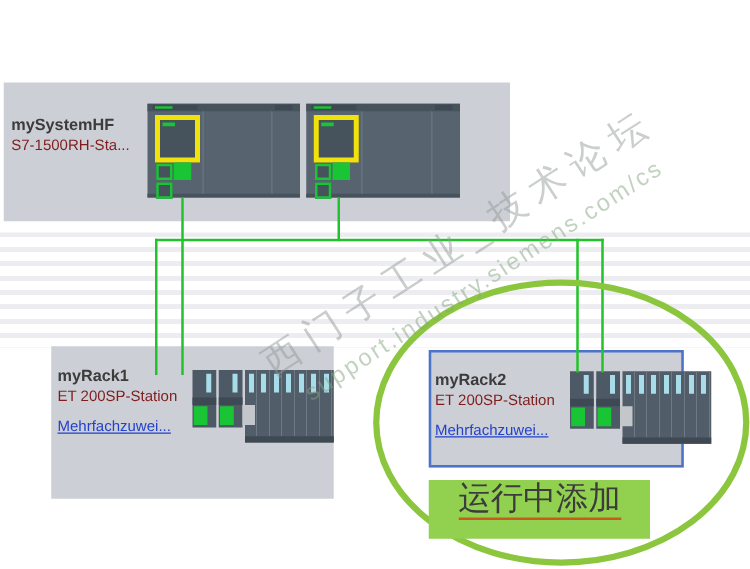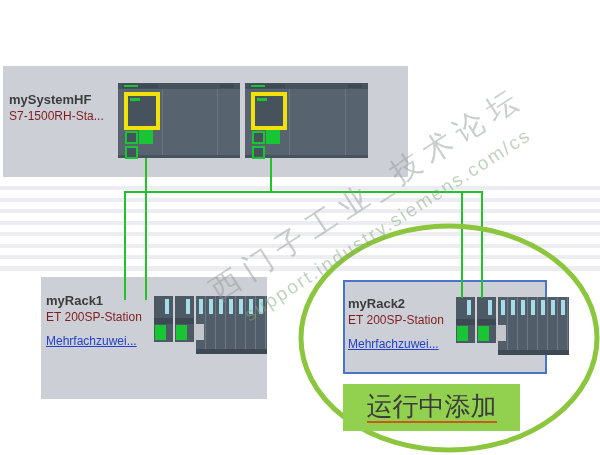--- a/index.html
+++ b/index.html
@@ -57,21 +57,21 @@
   
   .pnlabel{left:276px;top:182px;width:58px;height:20px;background:#fff;border:2px solid #22C32A;
            border-radius:4px;box-sizing:border-box;font-size:11px;font-weight:bold;color:#474747;
            text-align:center;line-height:16px;}
 
   
   .ellipse-svg{left:0;top:0;pointer-events:none;}
 
   
   .anno{left:343px;top:384px;width:177px;height:47px;background:#92D050;
-        display:flex;align-items:center;justify-content:center;}
+        display:flex;align-items:flex-start;justify-content:center;}
   .anno span{font-size:26px;color:#3C3C3C;border-bottom:2px solid #C95A1B;line-height:1.15;}
 
   
   .wm{left:95px;top:148px;width:560px;height:115px;transform:rotate(-33deg);
       display:flex;flex-direction:column;align-items:center;justify-content:center;gap:6px;
       pointer-events:none;}
   .wm .l1{font-size:30px;letter-spacing:8px;color:rgba(145,152,148,0.48);white-space:nowrap;}
   .wm .l2{font-size:19px;letter-spacing:2px;color:rgba(134,166,129,0.50);white-space:nowrap;}
 </style>
 </head>

